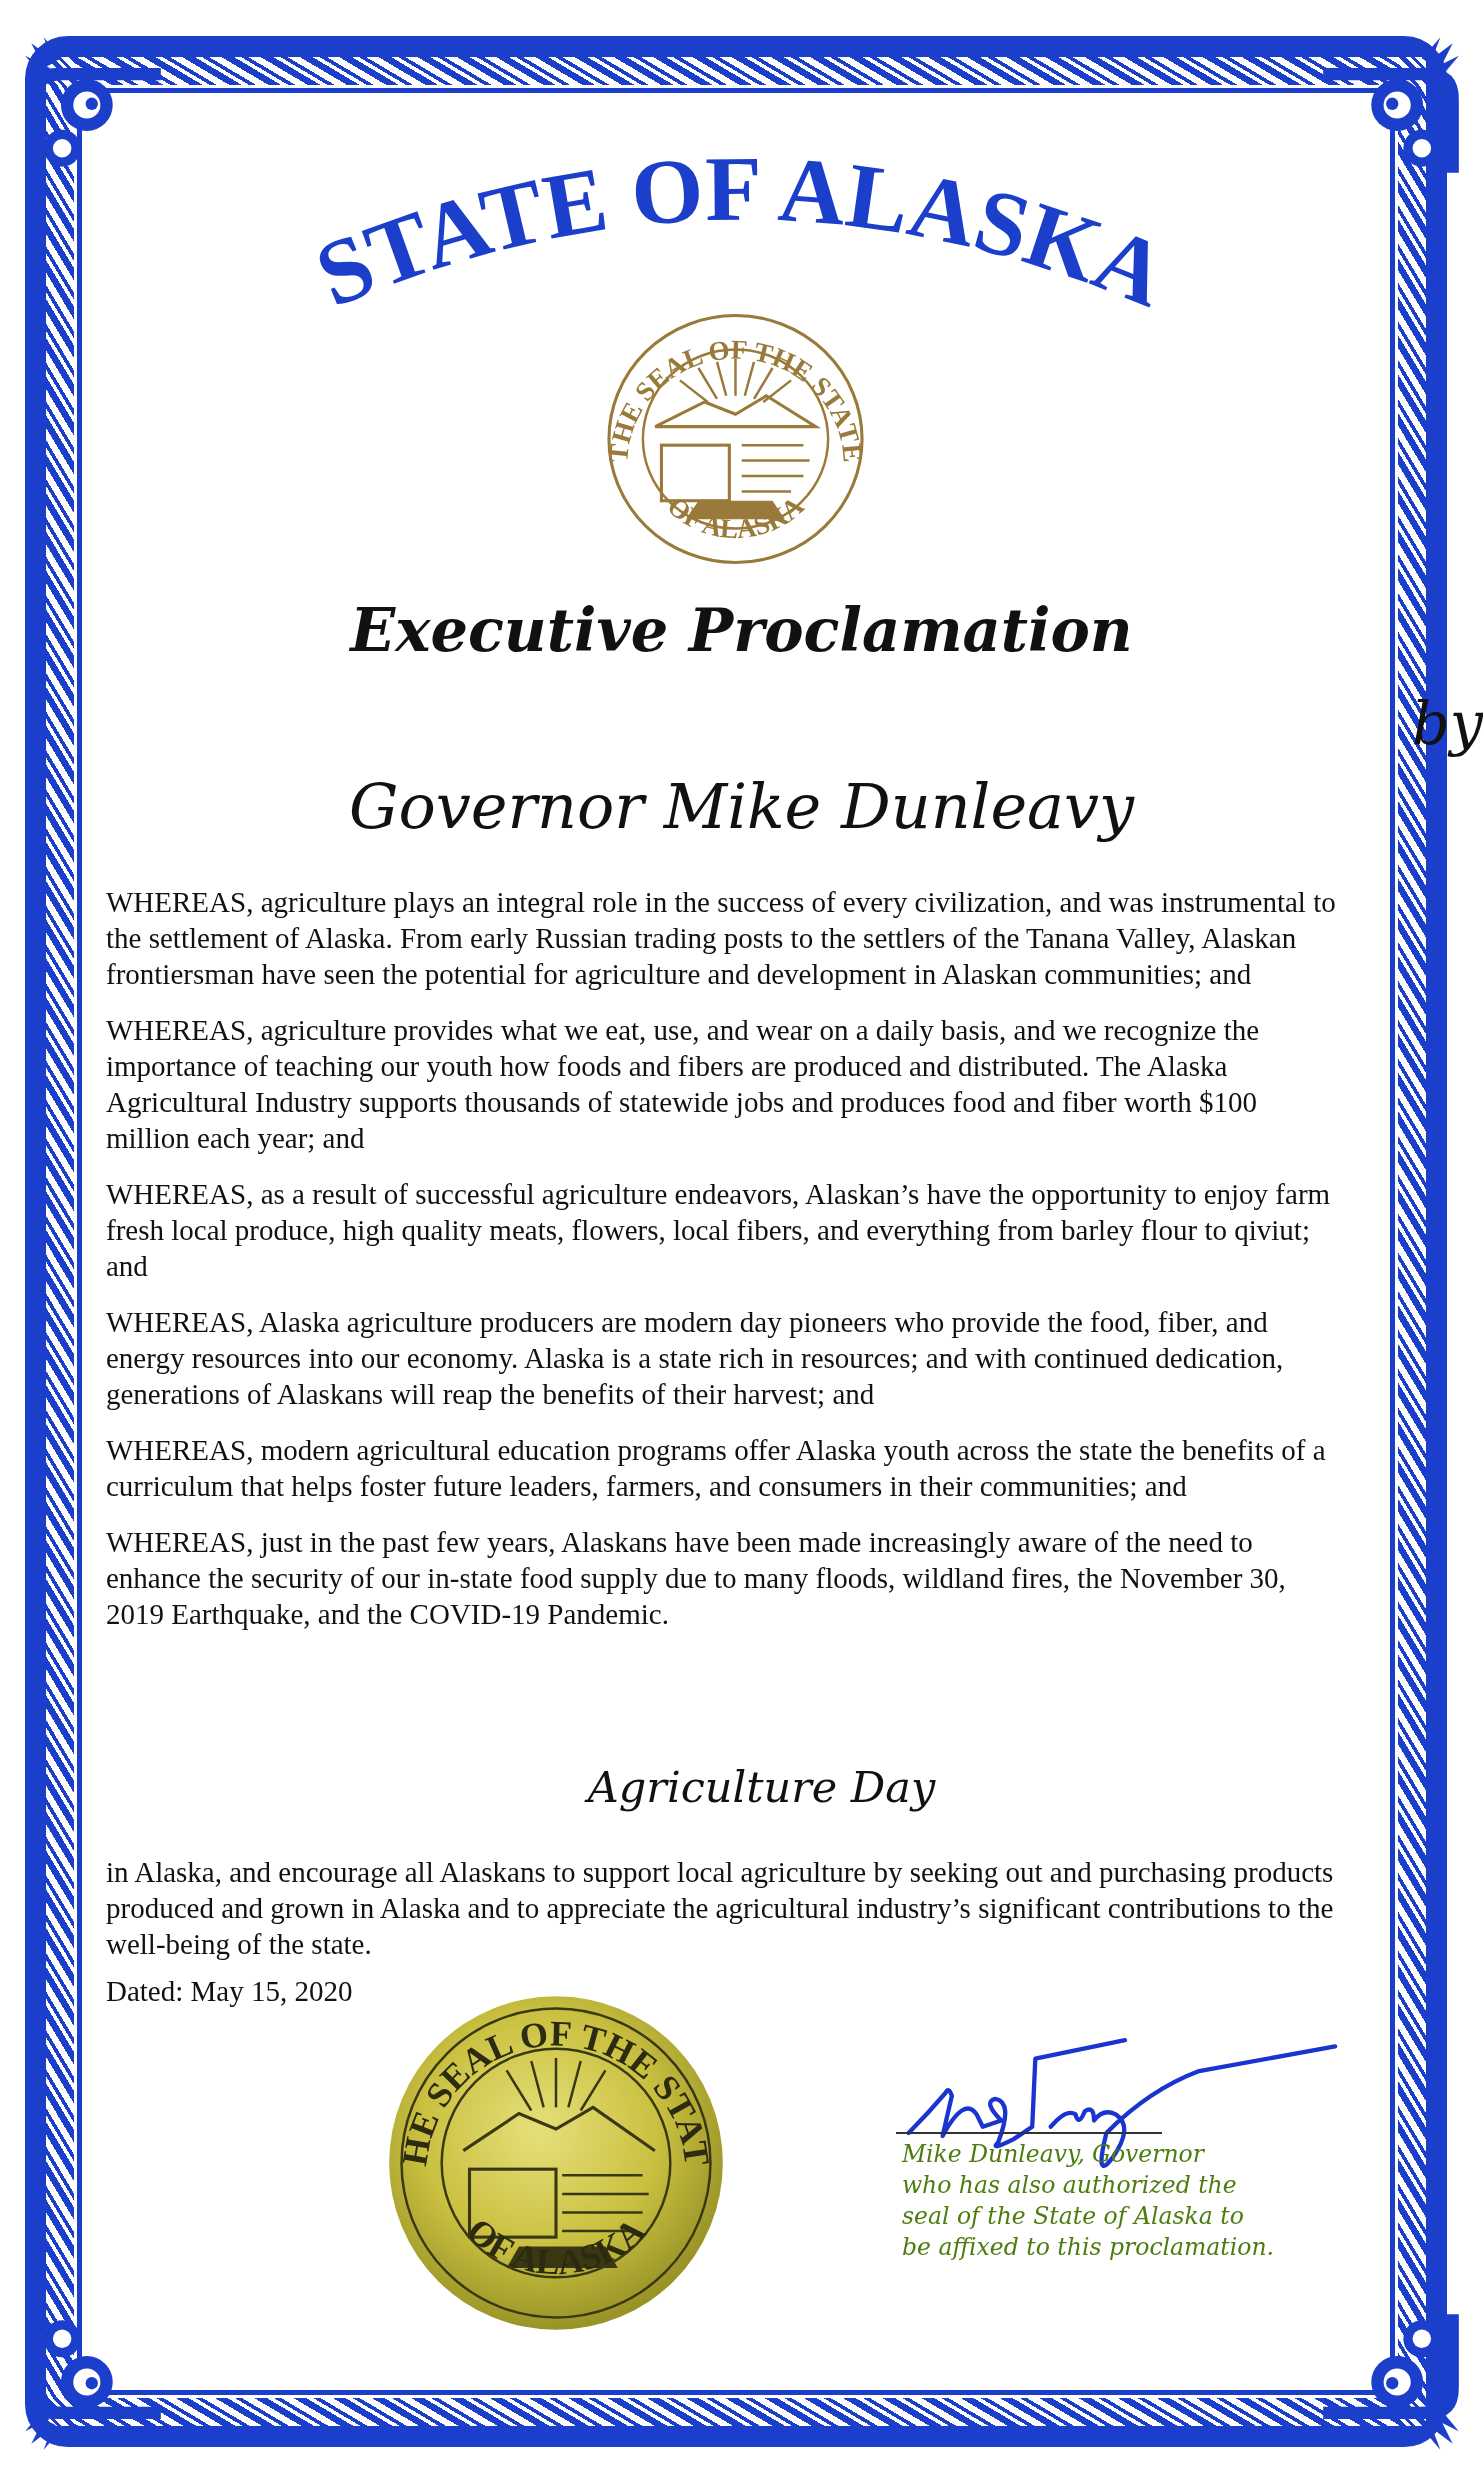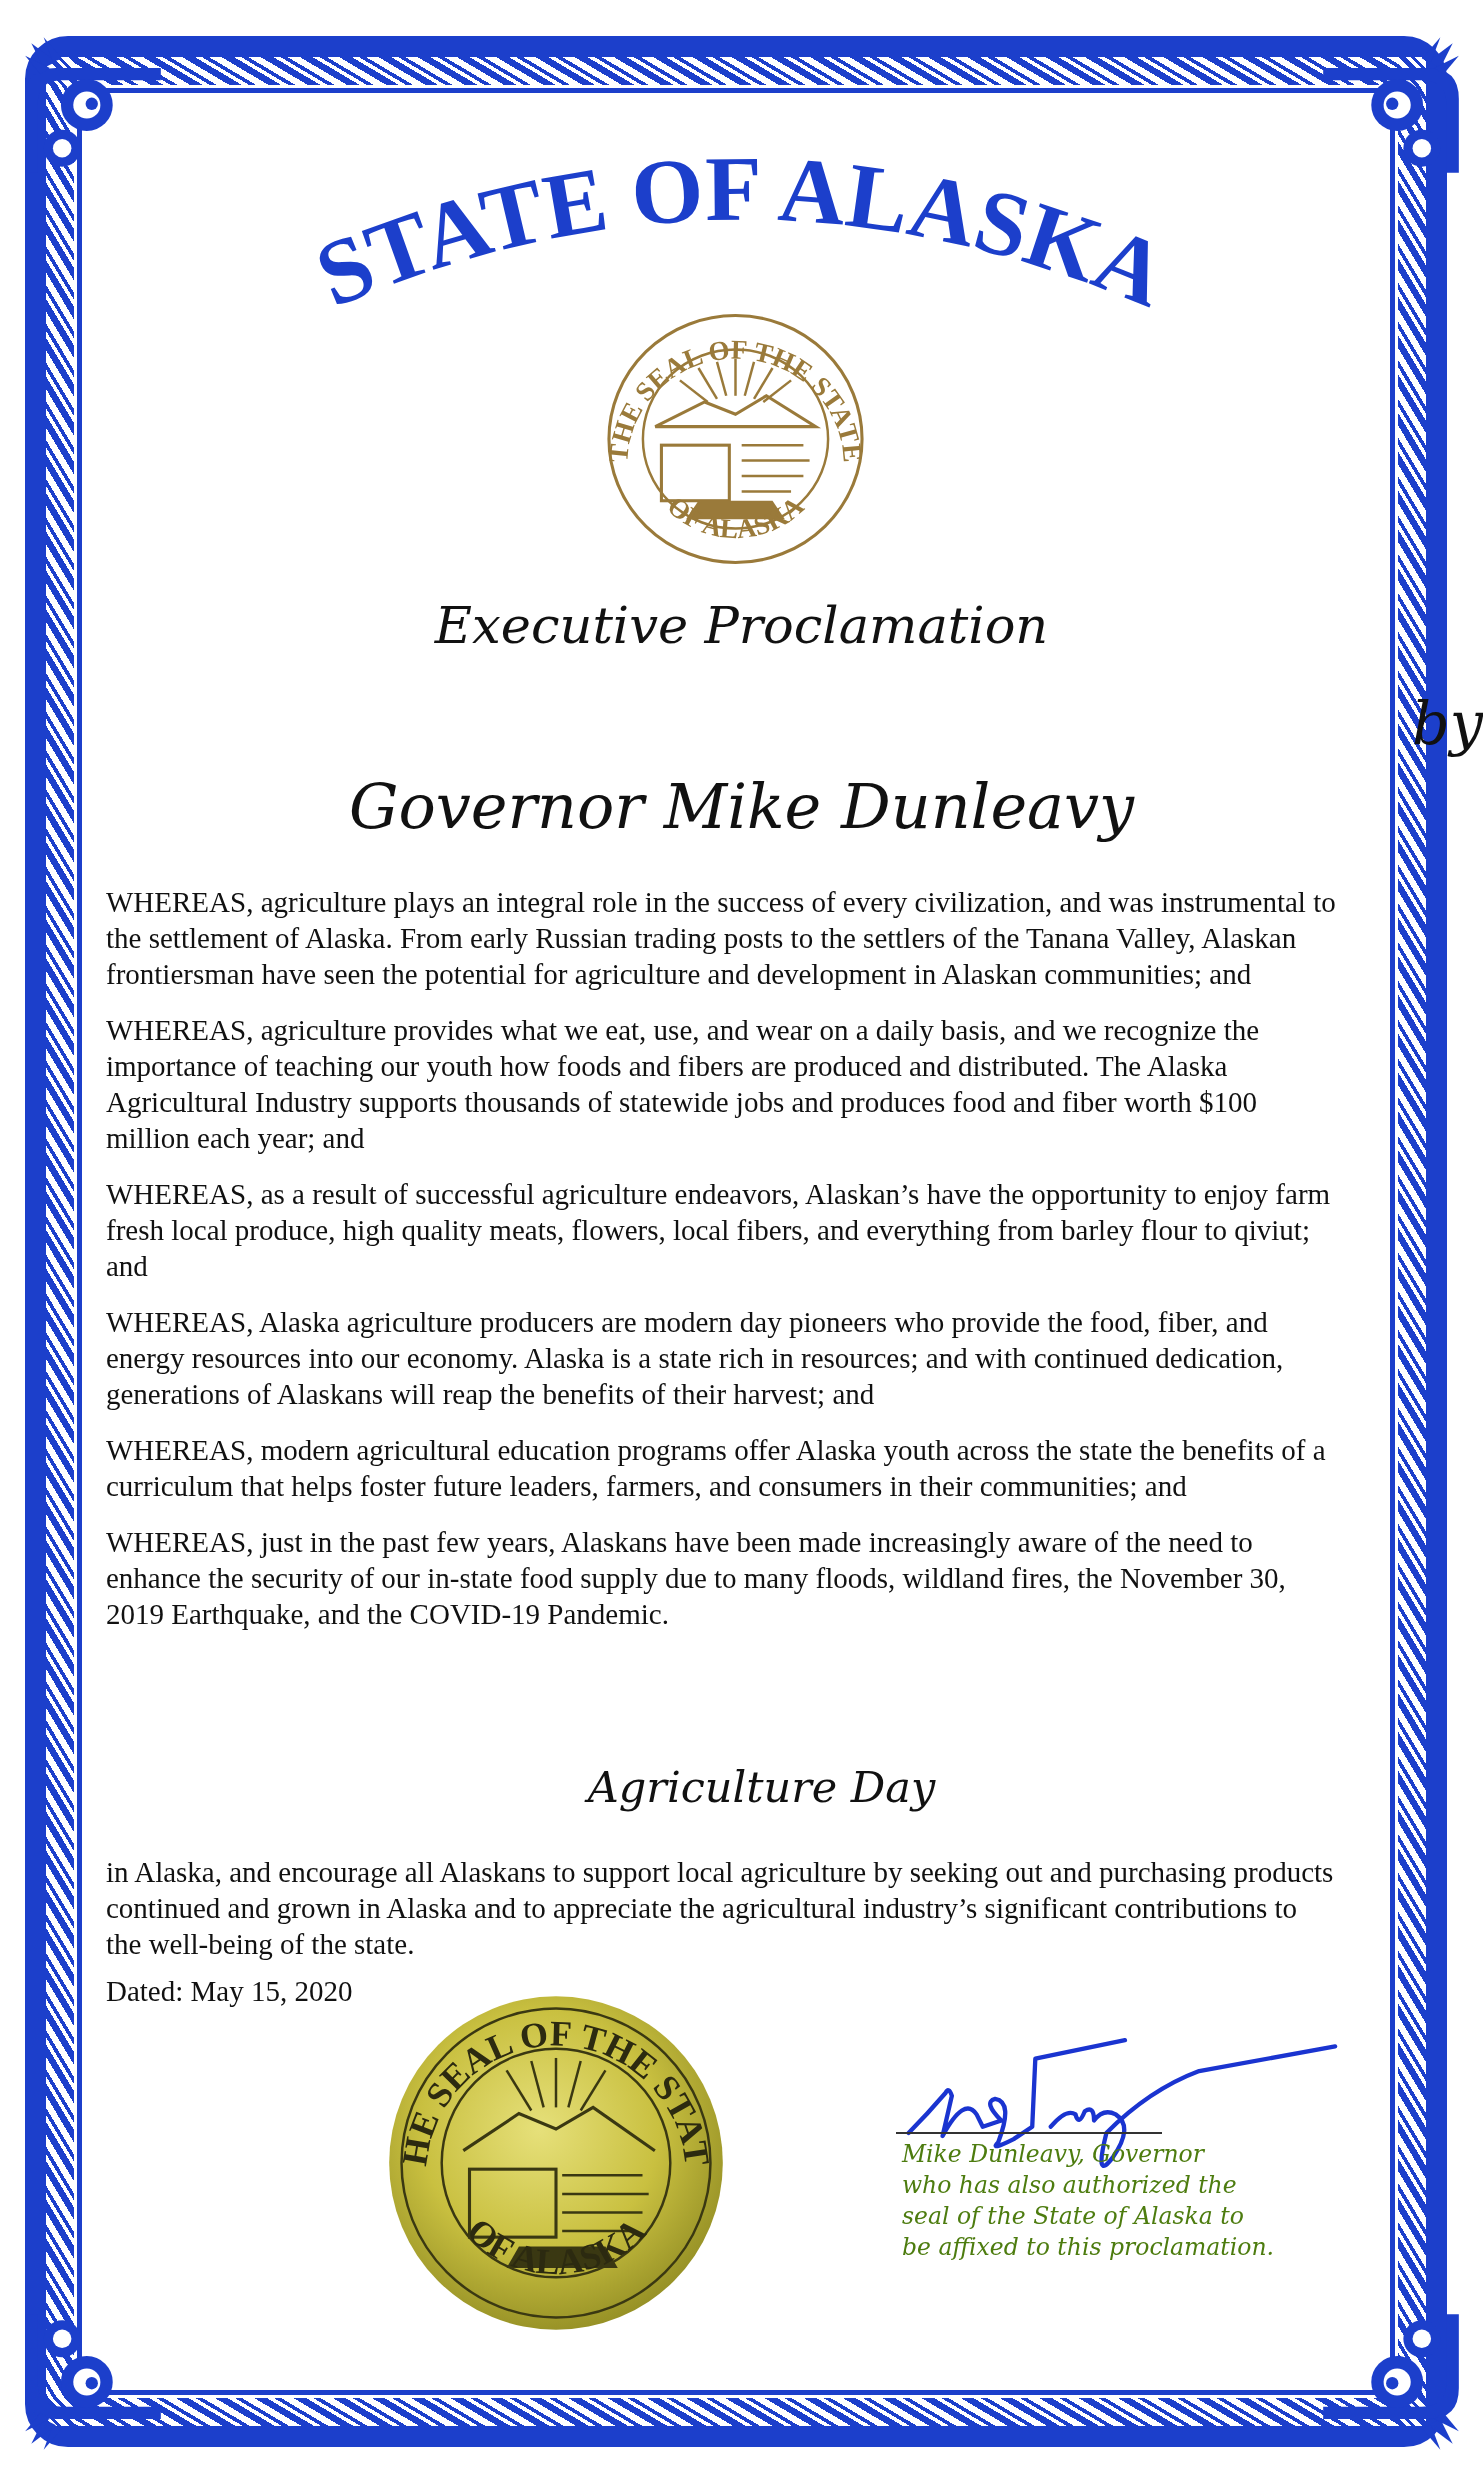--- a/index.html
+++ b/index.html
@@ -36,21 +36,21 @@
     }
 
     .seal-top { position:absolute; left:575px; top:309px; width:321px; height:260px; }
     .seal-top text { font-family:"Liberation Serif", serif; font-weight:bold; font-size:44px; fill:#9a7a3a; }
 
     .heading {
       position:absolute; left:0; width:1483px; text-align:center;
       font-family:"DejaVu Serif", "Liberation Serif", serif; font-style:italic;
       color:#111111;
     }
-    .h1 { top:596px; font-size:51px; }
+    .h1 { top:596px; font-size:59px;font-weight:bold; }
     .h2 { top:689px; font-size:59px;text-align:right; }
     .h3 { top:770px; font-size:62px; }
 
     .body {
       position:absolute; left:106px; width:1230px;
       font-family:"Liberation Serif", "DejaVu Serif", serif;
       font-size:29px; line-height:36px; color:#111111;
     }
     .body p { margin:0 0 20px 0; }
     .p-block { top:884px; }
@@ -185,21 +185,21 @@
   <p>WHEREAS, agriculture provides what we eat, use, and wear on a daily basis, and we recognize the importance of teaching our youth how foods and fibers are produced and distributed. The Alaska Agricultural Industry supports thousands of statewide jobs and produces food and fiber worth $100 million each year; and</p>
   <p>WHEREAS, as a result of successful agriculture endeavors, Alaskan’s have the opportunity to enjoy farm fresh local produce, high quality meats, flowers, local fibers, and everything from barley flour to qiviut; and</p>
   <p>WHEREAS, Alaska agriculture producers are modern day pioneers who provide the food, fiber, and energy resources into our economy. Alaska is a state rich in resources; and with continued dedication, generations of Alaskans will reap the benefits of their harvest; and</p>
   <p>WHEREAS, modern agricultural education programs offer Alaska youth across the state the benefits of a curriculum that helps foster future leaders, farmers, and consumers in their communities; and</p>
   <p>WHEREAS, just in the past few years, Alaskans have been made increasingly aware of the need to enhance the security of our in-state food supply due to many floods, wildland fires, the November 30, 2019 Earthquake, and the COVID-19 Pandemic.</p>
 </div>
 
 <div class="day-title">Agriculture Day</div>
 
 <div class="body closing">
-  <p>in Alaska, and encourage all Alaskans to support local agriculture by seeking out and purchasing products continued and grown in Alaska and to appreciate the agricultural industry’s significant contributions to the well-being of the state.</p>
+  <p>in Alaska, and encourage all Alaskans to support local agriculture by seeking out and purchasing products produced and grown in Alaska and to appreciate the agricultural industry’s significant contributions to the well-being of the state.</p>
 </div>
 
 <div class="dated">Dated: May 15, 2020</div>
 
 <svg class="seal-bottom" viewBox="0 0 560 560">
   <defs>
     <radialGradient id="foil" cx="45%" cy="40%" r="65%">
       <stop offset="0%" stop-color="#e6e07a"></stop>
       <stop offset="55%" stop-color="#c9c040"></stop>
       <stop offset="100%" stop-color="#8f8a22"></stop>

